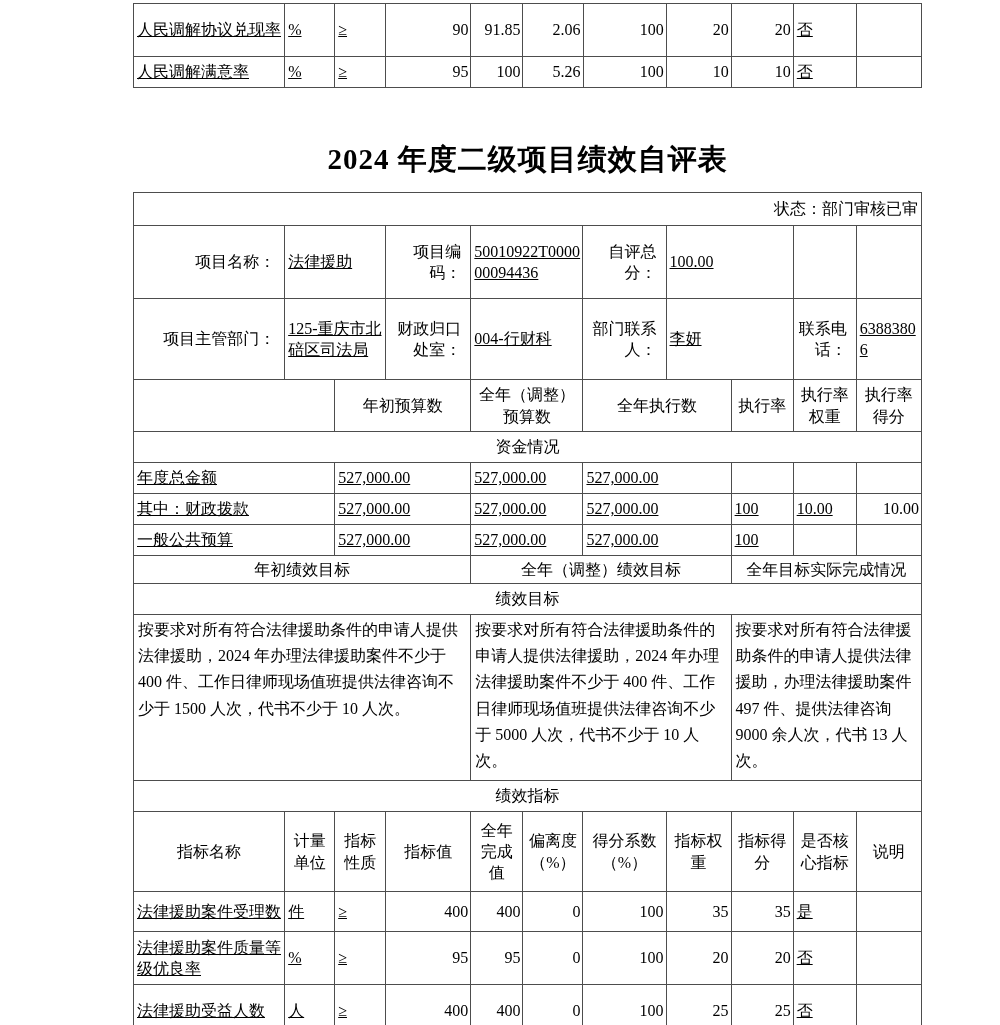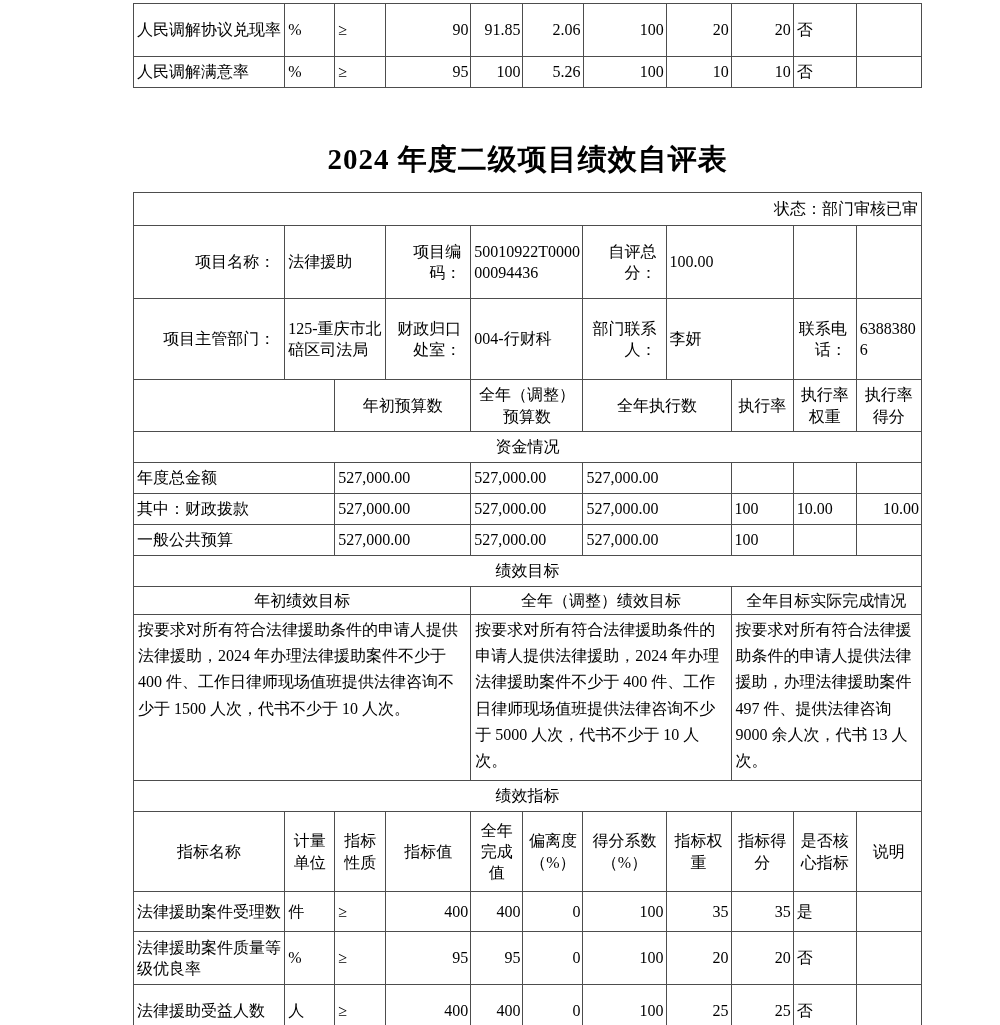--- a/index.html
+++ b/index.html
@@ -23,21 +23,21 @@
   table.grid td {
     border: 1px solid #4d4d4d;
     padding: 1px 2px;
     font-size: 16px;
     line-height: 1.32;
     overflow: hidden;
     vertical-align: middle;
     word-wrap: break-word;
   }
   .c { text-align: center; }
-  .l { text-align: left; padding-left: 3px !important; }
+  .l { text-align: left; padding-left: 3px !important; text-decoration: underline; }
   .num { text-align: right; padding-right: 2px !important; }
   .label { text-align: right; padding-right: 9px !important; }
   .brk { word-break: break-all; }
   .top { vertical-align: top !important; }
   .goal-text {
     line-height: 1.64 !important;
     padding: 2px 4px 2px 4px !important;
     text-align: left;
   }
   .page-title {
@@ -177,28 +177,28 @@
     <tr style="height:31px">
       <td colspan="2" class="l">一般公共预算</td>
       <td colspan="2" class="l">527,000.00</td>
       <td colspan="2" class="l">527,000.00</td>
       <td colspan="2" class="l">527,000.00</td>
       <td class="l">100</td>
       <td class="l"></td>
       <td class="num"></td>
     </tr>
 
-    <tr style="height:31px">
-      <td colspan="11" class="c">绩效目标</td>
-    </tr>
-
     <tr style="height:28px">
       <td colspan="4" class="c">年初绩效目标</td>
       <td colspan="4" class="c">全年（调整）绩效目标</td>
       <td colspan="3" class="c">全年目标实际完成情况</td>
+    </tr>
+
+    <tr style="height:31px">
+      <td colspan="11" class="c">绩效目标</td>
     </tr>
 
     <tr style="height:166px">
       <td colspan="4" class="goal-text top">按要求对所有符合法律援助条件的申请人提供法律援助，2024 年办理法律援助案件不少于 400 件、工作日律师现场值班提供法律咨询不少于 1500 人次，代书不少于 10 人次。</td>
       <td colspan="4" class="goal-text top">按要求对所有符合法律援助条件的申请人提供法律援助，2024 年办理法律援助案件不少于 400 件、工作日律师现场值班提供法律咨询不少于 5000 人次，代书不少于 10 人次。</td>
       <td colspan="3" class="goal-text top">按要求对所有符合法律援助条件的申请人提供法律援助，办理法律援助案件 497 件、提供法律咨询 9000 余人次，代书 13 人次。</td>
     </tr>
 
     <tr style="height:31px">
       <td colspan="11" class="c">绩效指标</td>

